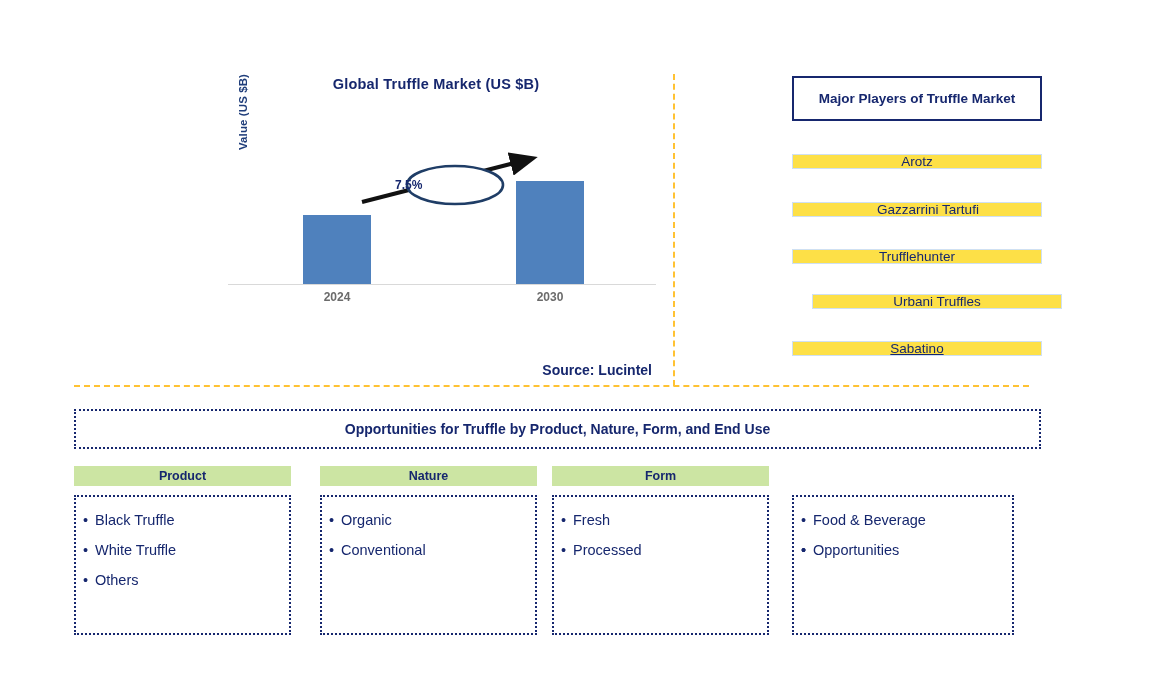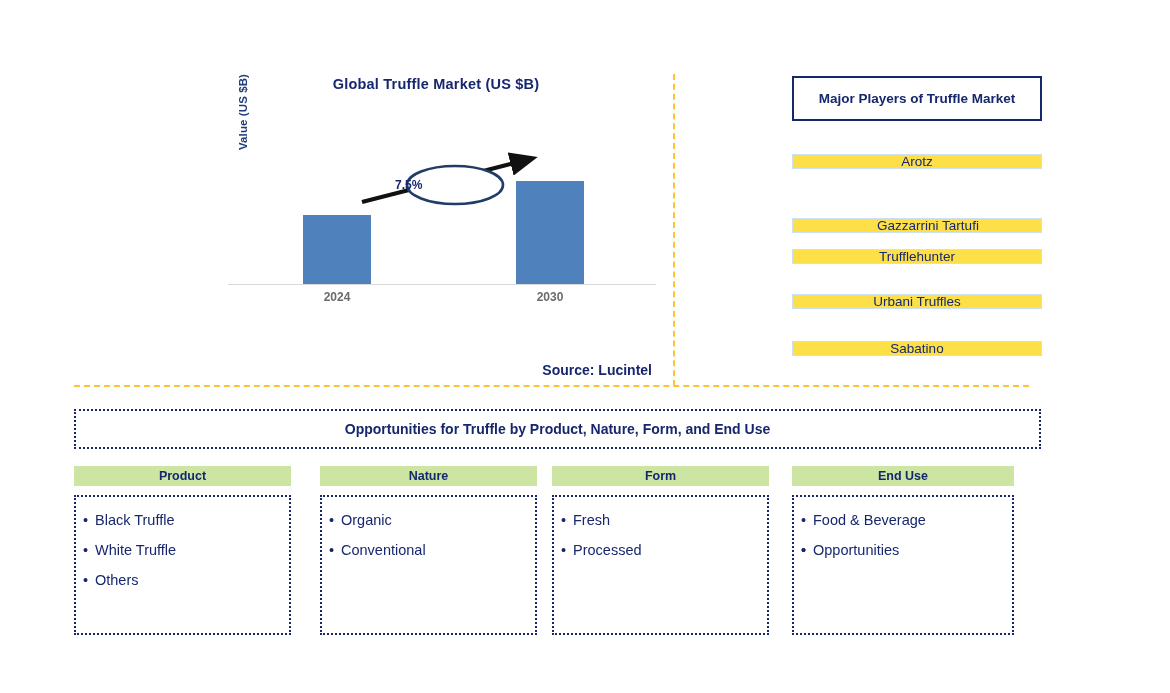--- a/index.html
+++ b/index.html
@@ -234,31 +234,30 @@
     <line x1="4" y1="52" x2="172" y2="9" stroke="#111111" stroke-width="4" marker-end="url(#arrowhead)"></line>
     <ellipse cx="97" cy="35" rx="48" ry="19" fill="#ffffff" stroke="#1f3d66" stroke-width="2.6"></ellipse>
   </svg>
   <div class="cagr-text">7.5%</div>
 
   <div class="source">Source: Lucintel</div>
 
   <div class="players-header">Major Players of Truffle Market</div>
 
   <div class="player-row" style="top:154px;">Arotz</div>
-  <div class="player-row" style="top:218px;padding-left:22px;">Gazzarrini Tartufi</div>
+  <div class="player-row" style="top:202px;padding-left:22px;">Gazzarrini Tartufi</div>
   <div class="player-row" style="top:249px;">Trufflehunter</div>
-  <div class="player-row" style="top:294px;">Urbani Truffles</div>
-  <div class="player-row" style="top:341px;">Sabatino</div>
+  <div class="player-row" style="top:294px;margin-left:20px;">Urbani Truffles</div>
+  <div class="player-row" style="top:341px;text-decoration:underline;">Sabatino</div>
 
   <div class="opp-banner">Opportunities for Truffle by Product, Nature, Form, and End Use</div>
 
   <div class="cat-header col-0">Product</div>
   <div class="cat-header col-1">Nature</div>
   <div class="cat-header col-2">Form</div>
-  <div class="cat-header col-3">End Use</div>
 
   <div class="cat-box col-0">
       <div class="cat-item"><span class="dot">•</span><span>Black Truffle</span></div>
       <div class="cat-item"><span class="dot">•</span><span>White Truffle</span></div>
       <div class="cat-item"><span class="dot">•</span><span>Others</span></div>
     </div>
   <div class="cat-box col-1">
       <div class="cat-item"><span class="dot">•</span><span>Organic</span></div>
       <div class="cat-item"><span class="dot">•</span><span>Conventional</span></div>
     </div>

